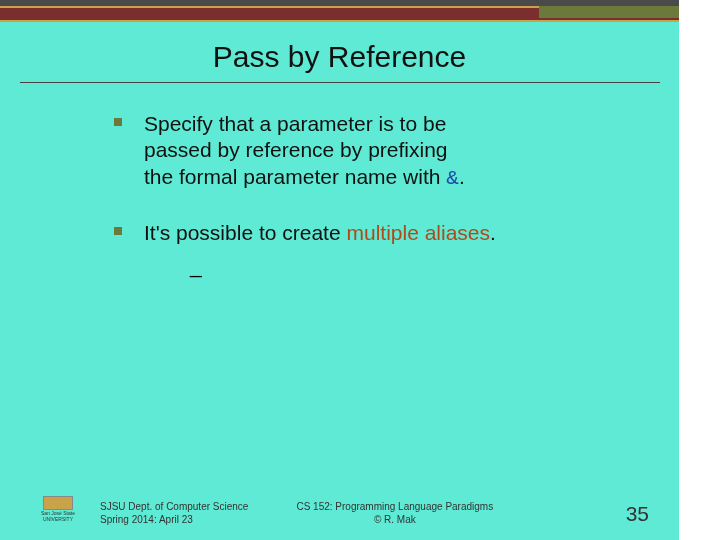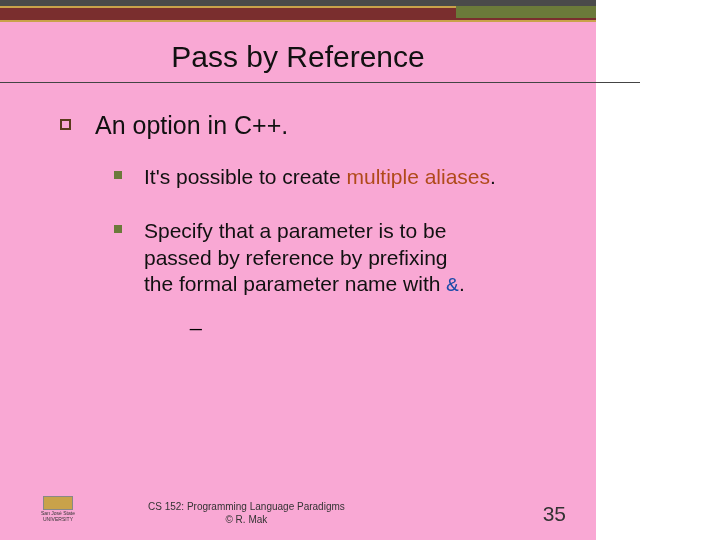--- a/index.html
+++ b/index.html
@@ -1,17 +1,17 @@
 <!DOCTYPE html>
 <html><head>
 <meta charset="utf-8">
 <style>
   * { margin: 0; padding: 0; box-sizing: border-box; }
   html, body { width: 720px; height: 540px; font-family: Arial, Helvetica, sans-serif; background: #fff; }
-  .slide { width: 596px; height: 540px; position: relative; background: #f9a8d4; }
+  .slide { width: 679px; height: 540px; position: relative; background: #5eead4; }
   .topbar { width: 100%; }
   .bar1 { height: 6px; background: #4a4a4a; }
   .bar2 { height: 16px; background: #7a2e2e; border-top: 2px solid #c9a24a; border-bottom: 2px solid #c9a24a; }
   .greenblock { position: absolute; right: 0; top: 6px; width: 140px; height: 12px; background: #6b7a3a; }
   .title { text-align: center; font-size: 30px; color: #111; margin-top: 18px; font-weight: 400; }
   .hr { width: 640px; margin: 8px auto 0 auto; border: none; border-top: 1px solid #444; }
   .content { padding: 28px 60px 0 60px; }
   .lvl1 { display: flex; align-items: flex-start; margin-bottom: 24px; }
   .sq-open { width: 11px; height: 11px; border: 2px solid #5a3a1a; margin-top: 8px; margin-right: 24px; flex-shrink: 0; }
   .sq-fill { width: 8px; height: 8px; background: #6b7a3a; margin-top: 7px; margin-right: 22px; flex-shrink: 0; }
@@ -38,51 +38,51 @@
   <div class="topbar">
     <div class="bar1"></div>
     <div class="bar2"></div>
     <div class="greenblock"></div>
   </div>
 
   <h1 class="title">Pass by Reference</h1>
   <hr class="hr">
 
   <div class="content">
-    <div class="lvl1">
-      <div class="sq-open"></div>
-      <div class="lvl1-text">An option in C++.</div>
-    </div>
 
     <div class="lvl2-wrap">
       <div class="lvl2">
         <div class="sq-fill"></div>
         <div class="lvl2-text">
-          <span>It's possible to create </span><span class="hl">multiple aliases</span><span>.</span>
+          <span>Specify that a parameter is to be</span><br>
+          <span>passed by reference by prefixing</span><br>
+          <span>the formal parameter name with </span><span class="amp">&amp;</span><span>.</span>
         </div>
       </div>
 
       <div class="lvl2">
         <div class="sq-fill"></div>
         <div class="lvl2-text">
-          <span>Specify that a parameter is to be</span><br>
-          <span>passed by reference by prefixing</span><br>
-          <span>the formal parameter name with </span><span class="amp">&amp;</span><span>.</span>
+          <span>It's possible to create </span><span class="hl">multiple aliases</span><span>.</span>
         </div>
       </div>
       <div class="underscore">_</div>
     </div>
   </div>
 
   <div class="footer">
     <div class="logo">
       <div class="logo-top"></div>
       <div class="logo-text">San José State</div>
       <div class="logo-text">UNIVERSITY</div>
     </div>
+    <div class="foot-left">
+      <span>SJSU Dept. of Computer Science</span><br>
+      <span>Spring 2014: April 23</span>
+    </div>
     <div class="foot-center">
       <span>CS 152: Programming Language Paradigms</span><br>
       <span>© R. Mak</span>
     </div>
     <div class="pagenum">35</div>
   </div>
 
 </div>
 
 </body></html>

